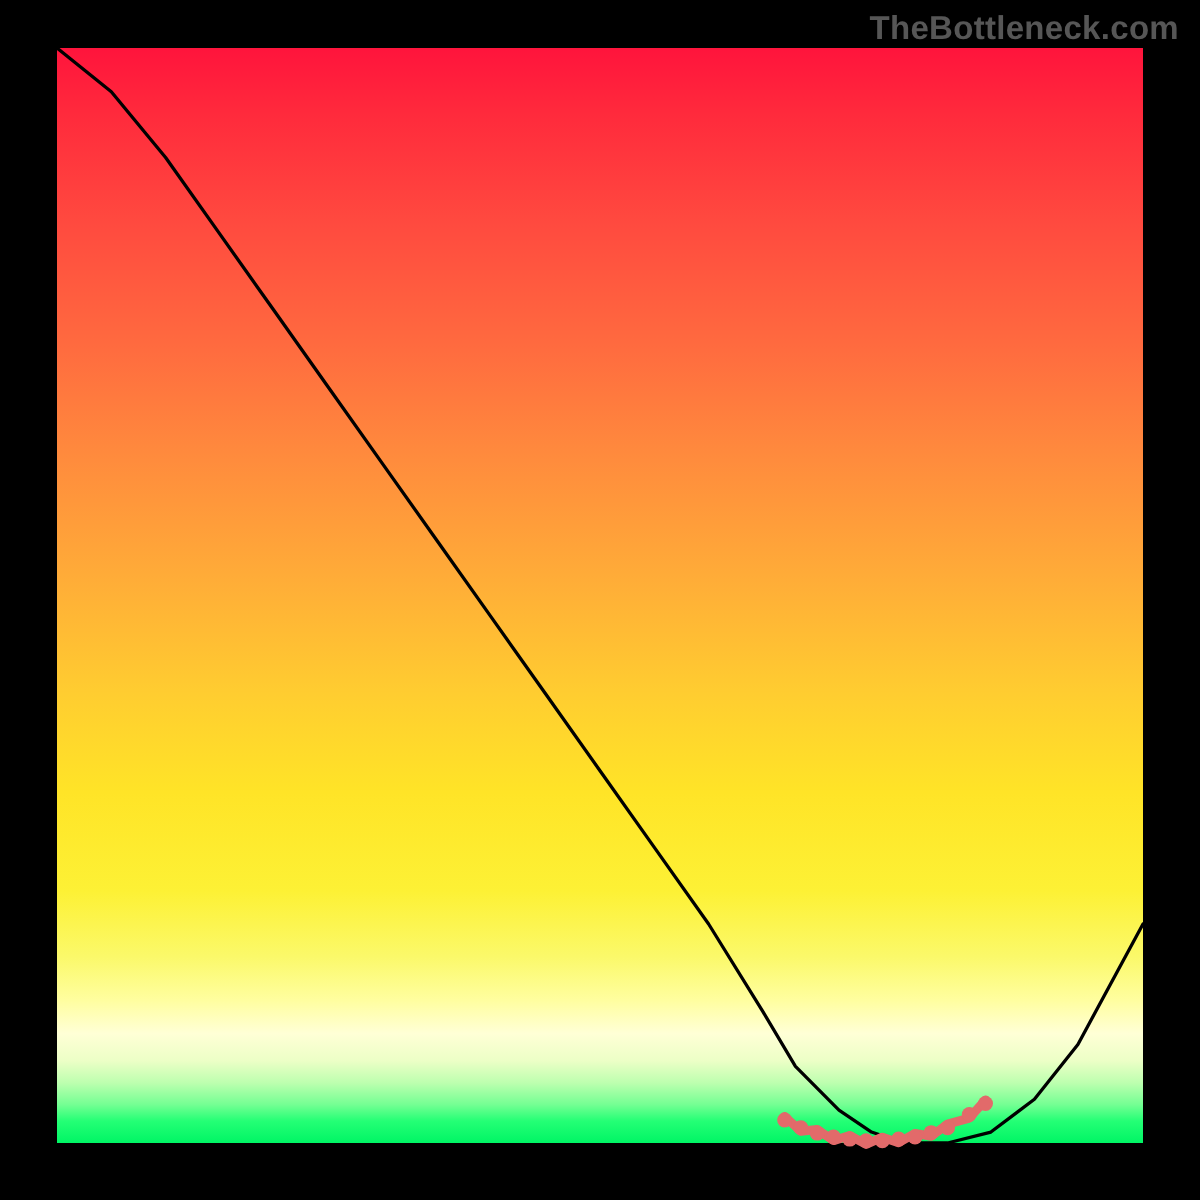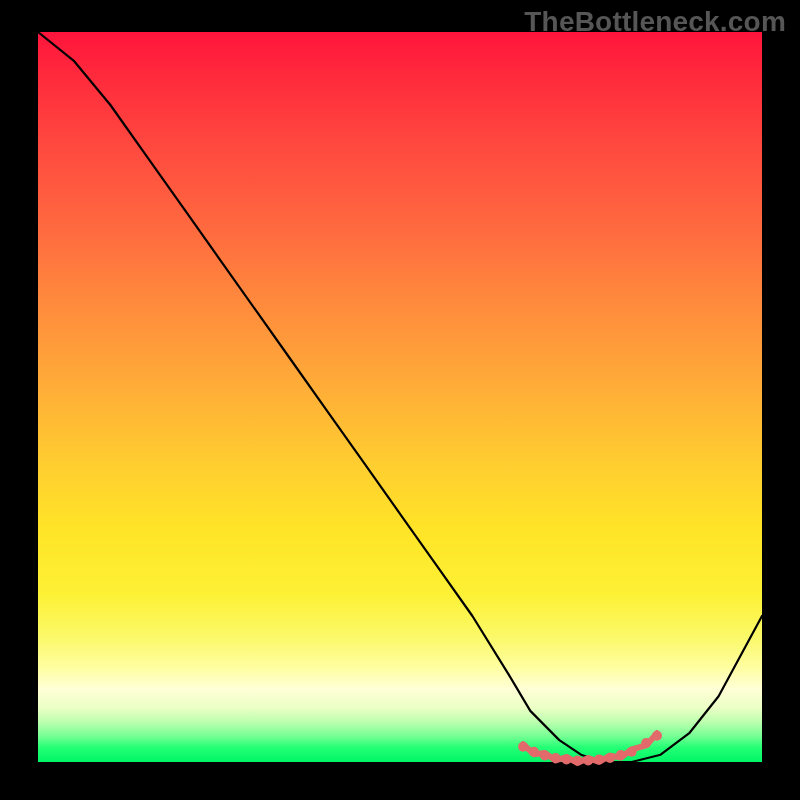--- a/index.html
+++ b/index.html
@@ -8,21 +8,21 @@
     position: relative;
     width: 800px;
     height: 800px;
     background: #000;
   }
   .watermark {
     position: absolute;
     top: 6px;
     right: 14px;
     font-family: Arial, Helvetica, sans-serif;
-    font-size: 28px;
+    font-size: 22px;
     font-weight: 600;
     color: #565656;
     letter-spacing: 0.2px;
   }
   .plot-area {
     position: absolute;
     left: 38px;
     top: 32px;
     width: 724px;
     height: 730px;

